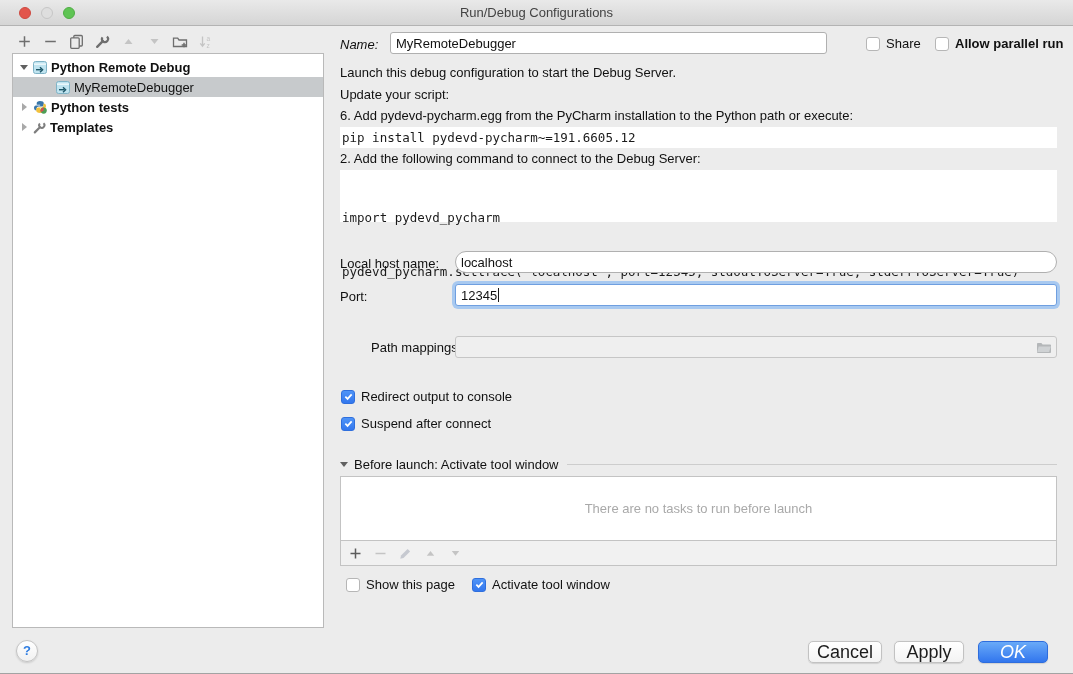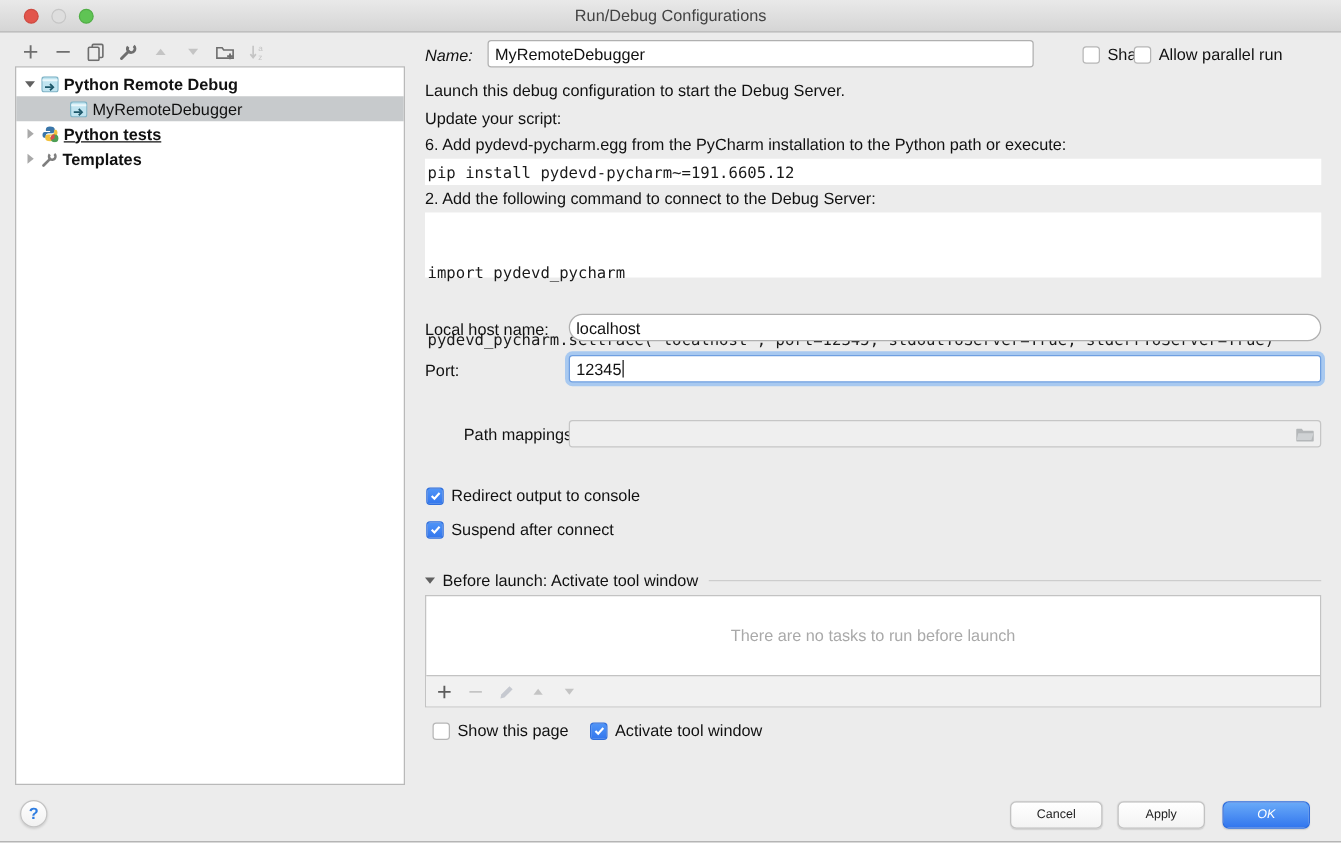--- a/index.html
+++ b/index.html
@@ -55,21 +55,21 @@
   .bl-strip{height:25px;background:#f1f1f1;border-top:1px solid #c3c3c3;display:flex;align-items:center;
     padding-left:7px;gap:11px;box-sizing:border-box;}
   .sbtn{width:14px;height:14px;display:flex;align-items:center;justify-content:center;}
   
   .help{position:absolute;left:16px;top:640px;width:22px;height:22px;border-radius:50%;
     background:linear-gradient(#ffffff,#f1f1f1);border:1px solid #c3c3c3;box-sizing:border-box;
     color:#2f7de1;font-weight:bold;font-size:13px;text-align:center;line-height:20px;
     box-shadow:0 1px 2px rgba(0,0,0,.15);}
   .btn{position:absolute;top:641px;height:22px;border:1px solid #c2c2c2;border-radius:5px;
     background:linear-gradient(#ffffff,#f3f3f3);font-family:"Liberation Sans",sans-serif;
-    font-size:10px;color:#1c1c1c;text-align:center;line-height:20px;box-sizing:border-box;
+    font-size:18px;color:#1c1c1c;text-align:center;line-height:20px;box-sizing:border-box;
     box-shadow:0 0.5px 1px rgba(0,0,0,.12);}
   .btn.ok{background:linear-gradient(#69aaf8,#3276ee);border-color:#2e6ddd;color:#fff;font-style:italic;}
   .bottomline{position:absolute;left:0;bottom:0;width:1073px;height:1px;background:#a3a3a3;}
 </style>
 </head>
 <body>
 
 <div class="window">
 
   <div class="titlebar">
@@ -149,21 +149,21 @@
         <svg width="14" height="13" viewBox="0 0 14 13">
           <rect x="0.5" y="0.5" width="13" height="12" rx="2" fill="#c0e4f0" stroke="#7fb3c6"></rect>
           <path d="M1 3.2h12" stroke="#eaf7fb" stroke-width="1.6"></path>
           <path d="M3 8.7h5.5" stroke="#1c5668" stroke-width="1.4" fill="none"></path>
           <path d="M7 6.2l2.6 2.5L7 11.2" stroke="#1c5668" stroke-width="1.4" fill="none"></path>
         </svg>
       </span>
       <span class="gap"></span>
       <span>MyRemoteDebugger</span>
     </div>
-    <div class="trow" style="padding-left:6px;text-decoration:underline;">
+    <div class="trow" style="padding-left:6px;">
       <span class="arr">
           <span class="arr-closed"></span>
         </span>
       <span class="gap"></span>
       <span class="ticon">
         <svg width="14" height="14" viewBox="0 0 14 14">
           <path d="M6.9 1.1c-2.1 0-3.2.9-3.2 2.3v1.3h3.4v.8H2.9C1.7 5.5 1 6.5 1 7.9c0 1 .4 1.8 1.1 2.3h1.5V8.6c0-1.2 1-2.1 2.2-2.1h2.9c1.2 0 2.1-.9 2.1-2.1V3.4c0-1.5-1.3-2.3-3.9-2.3z" fill="#3a76a9"></path>
           <path d="M7.1 12.9c2.1 0 3.2-.9 3.2-2.3V9.3H6.9v-.8h4.2c1.2 0 1.9-1 1.9-2.4 0-1-.4-1.8-1.1-2.3h-1.5v1.6c0 1.2-1 2.1-2.2 2.1H5.3c-1.2 0-2.1.9-2.1 2.1v1c0 1.5 1.3 2.3 3.9 2.3z" fill="#f2c13d"></path>
           <circle cx="10.7" cy="10.6" r="3.1" fill="#4d9e55"></circle>
           <path d="M10.7 10.6L10.7 7.5A3.1 3.1 0 0 0 7.9 12.2z" fill="#d64f4f"></path>
@@ -187,21 +187,21 @@
       <span class="lbl-b">Templates</span>
     </div>
   </div>
 
   <div class="abs" style="left:340px;top:37px;font-style:italic;">Name:</div>
   <input class="field" style="left: 390px; top: 32px; width: 437px;" value="MyRemoteDebugger">
   <div class="cbrow" style="left:866px;top:36px;">
     <span class="cb"></span>
     <span>Share</span>
   </div>
-  <div class="cbrow" style="left:907px;top:36px;">
+  <div class="cbrow" style="left:935px;top:36px;font-weight:bold;">
     <span class="cb"></span>
     <span>Allow parallel run</span>
   </div>
 
   <div class="abs" style="left:340px;top:65px;">Launch this debug configuration to start the Debug Server.</div>
   <div class="abs" style="left:340px;top:87px;">Update your script:</div>
   <div class="abs" style="left:340px;top:108px;">6. Add pydevd-pycharm.egg from the PyCharm installation to the Python path or execute:</div>
   <div class="codeband" style="top:127px;height:21px;line-height:21px;padding-left:2px;box-sizing:border-box;">pip install pydevd-pycharm~=191.6605.12</div>
   <div class="abs" style="left:340px;top:151px;">2. Add the following command to connect to the Debug Server:</div>
   <div class="codeband" style="top:170px;height:52px;padding:3px 0 0 2px;line-height:18px;box-sizing:border-box;">

